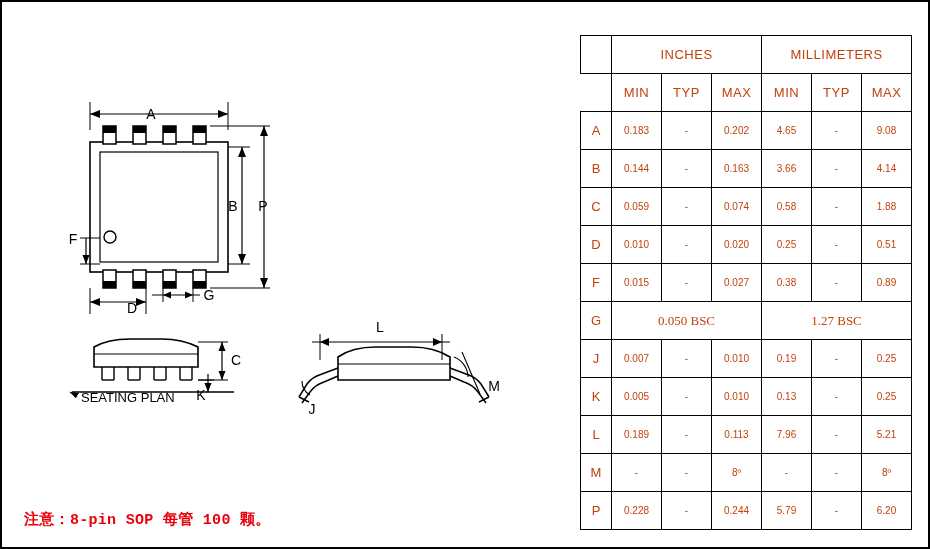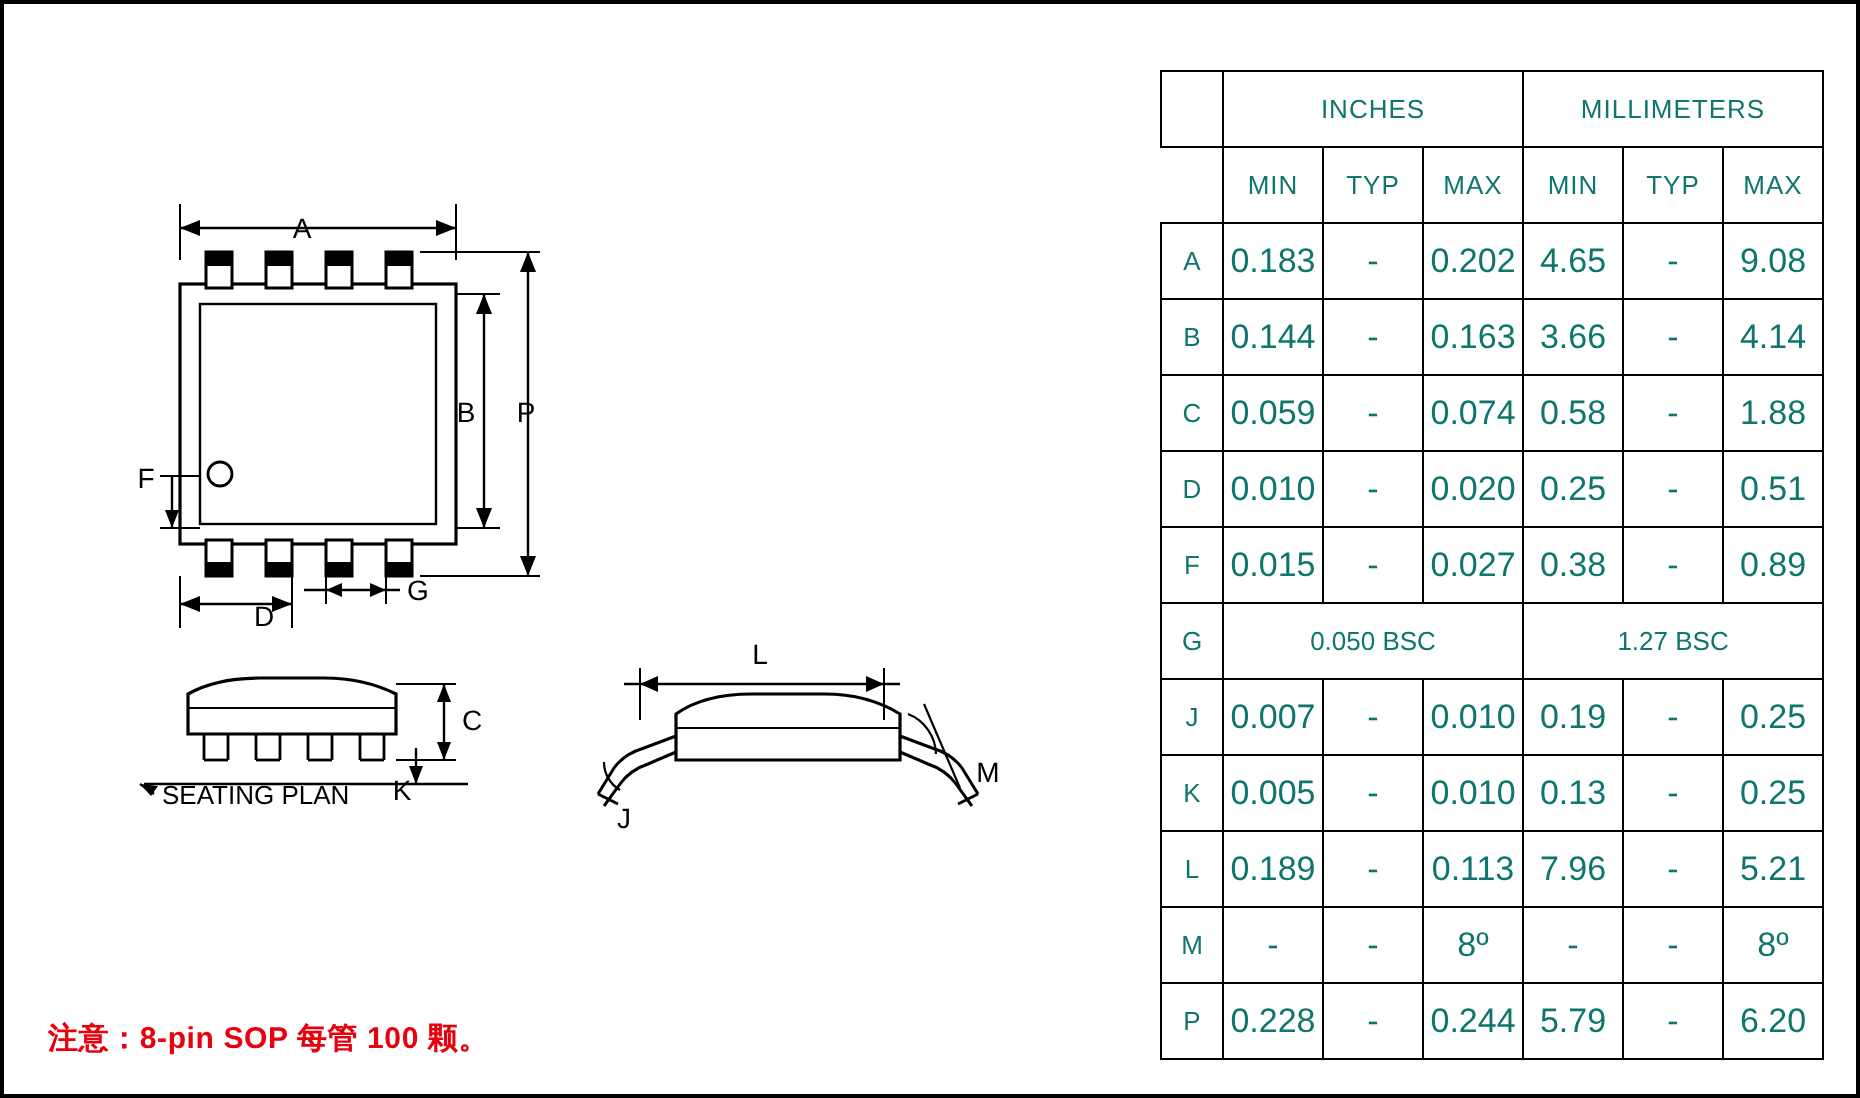--- a/index.html
+++ b/index.html
@@ -35,35 +35,36 @@
   
   #note {
     position: absolute;
     left: 22px;
     top: 508px;
     font-size: 15px;
     font-weight: bold;
     color: #e8000d;
     letter-spacing: 0.3px;
     white-space: nowrap;
+    font-family: Liberation Mono, monospace;
   }
 
   
   #dim-table-wrap {
     position: absolute;
     left: 578px;
     top: 33px;
     width: 333px;
   }
   table.dim {
     border-collapse: collapse;
     table-layout: fixed;
     width: 324px;
     font-size: 13px;
-    color: #0f766e;
+    color: #c2410c;
     padding-left: 34px;
   }
   table.dim td, table.dim th {
     border: 1px solid #000;
     text-align: center;
     vertical-align: middle;
     height: 37px;
     padding: 0;
     font-weight: normal;
   }
@@ -71,22 +72,22 @@
     font-weight: normal;
     letter-spacing: 0.5px;
   }
   col.c-label { width: 31px; }
   col.c-val   { width: 50px; }
   .no-left  { border-left: none !important; }
   .no-top   { border-top: none !important; }
   .blank-cell { border-left: none; border-top: none; }
   .hdr-unit { font-size: 13px; }
   .rowlabel { font-size: 13px; }
-  .val { font-size: 17px; }
-  .span-val { font-size: 13px; }
+  .val { font-size: 10px; }
+  .span-val { font-size: 13px; font-family: Liberation Serif, serif; }
 </style>
 </head>
 <body>
 
 <div id="page">
 
   <div id="drawing">
     <svg width="575" height="549" viewBox="0 0 575 549" xmlns="http://www.w3.org/2000/svg">
       <g stroke="#000" fill="none" stroke-width="1.6">
 

